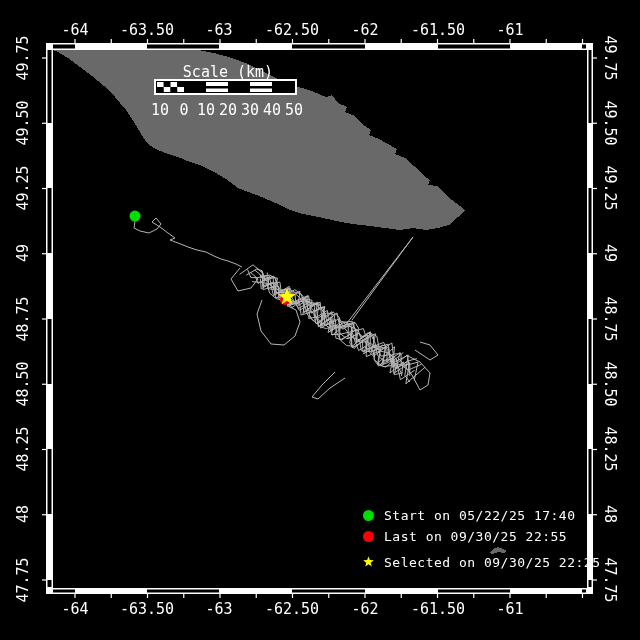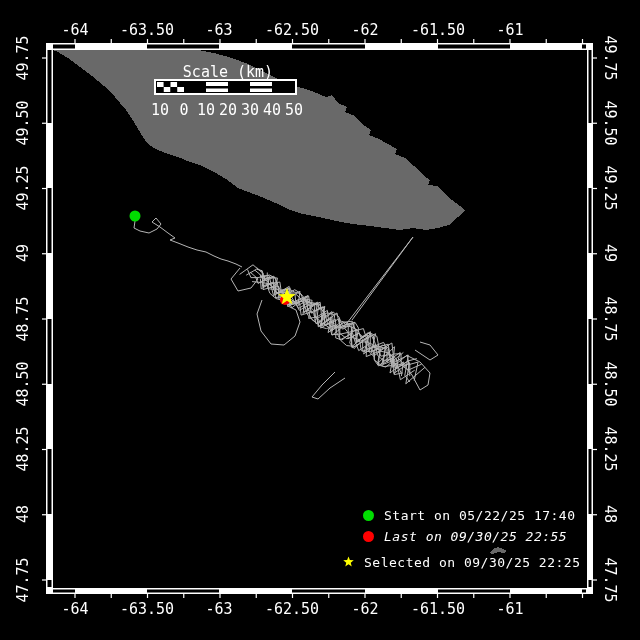--- a/index.html
+++ b/index.html
@@ -188,27 +188,27 @@
         <text x="294" y="115" text-anchor="middle" font-size="15px" fill="#fff" font-family="DejaVu Sans Mono, monospace">50</text>
       </g>
     </svg>
 
   <div class="legend-row" style="left:362px;top:499px;margin-top:6px;">
     <span class="swatch">
         <span class="dot" style="background:#00dd00;"></span>
       </span>
     <span class="legend-label">Start on 05/22/25 17:40</span>
   </div>
-  <div class="legend-row" style="left:362px;top:526px;font-style:italic;">
+  <div class="legend-row" style="left:362px;top:526px;">
     <span class="swatch">
         <span class="dot" style="background:#ff0000;"></span>
       </span>
     <span class="legend-label">Last on 09/30/25 22:55</span>
   </div>
-  <div class="legend-row" style="left:342px;top:552px;">
+  <div class="legend-row" style="left:362px;top:552px;">
     <span class="swatch">
       <svg width="20" height="20" viewBox="0 0 20 20">
           <polygon id="legend-star" fill="#ffff00" points="10.00,1.50 12.12,7.09 18.08,7.37 13.42,11.11 15.00,16.88 10.00,13.60 5.00,16.88 6.58,11.11 1.92,7.37 7.88,7.09"></polygon>
         </svg>
     </span>
     <span class="legend-label">Selected on 09/30/25 22:25</span>
   </div>
 </div>
 
 </body></html>

